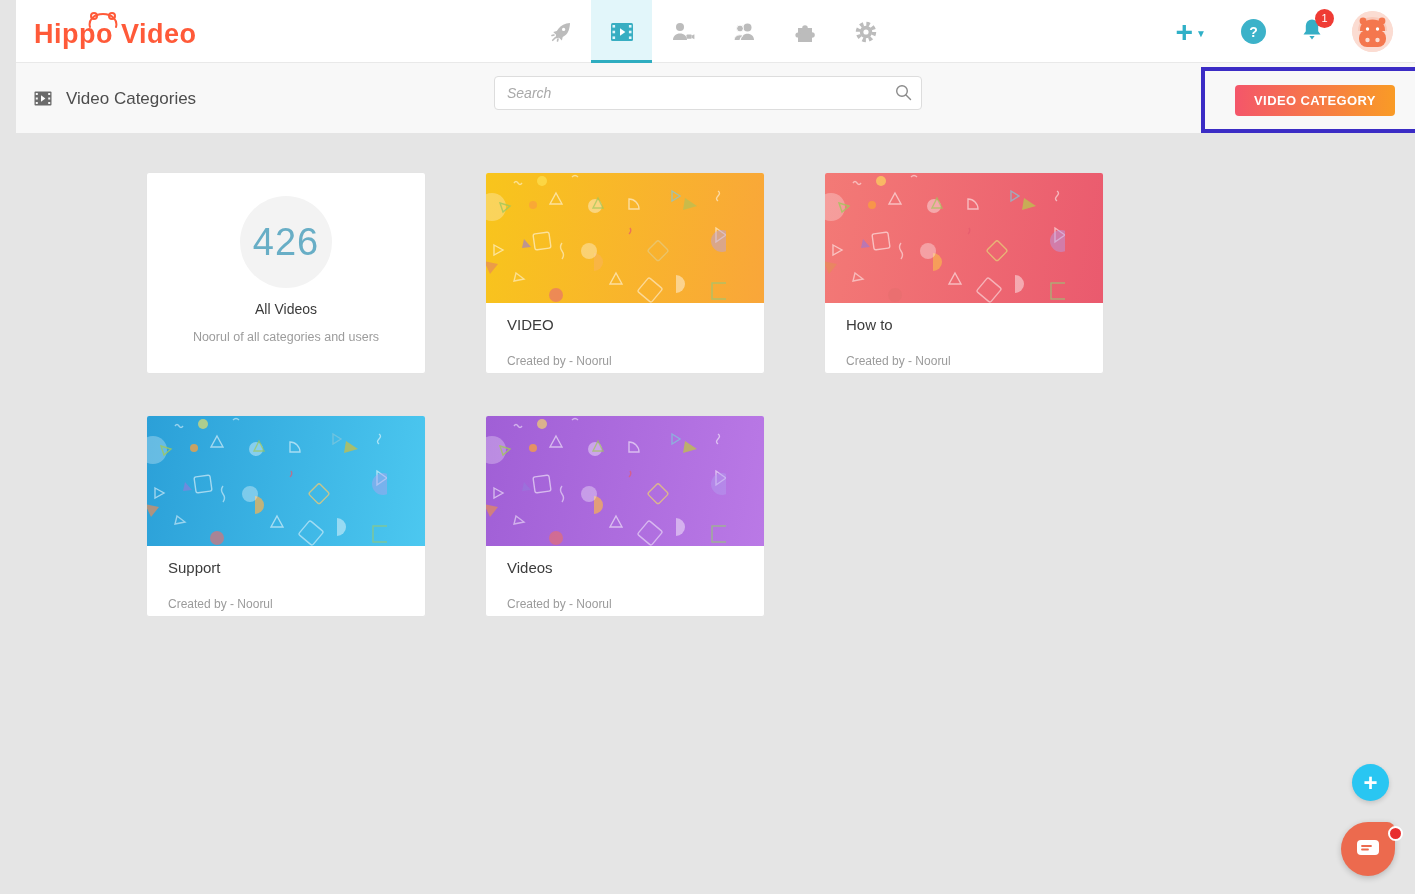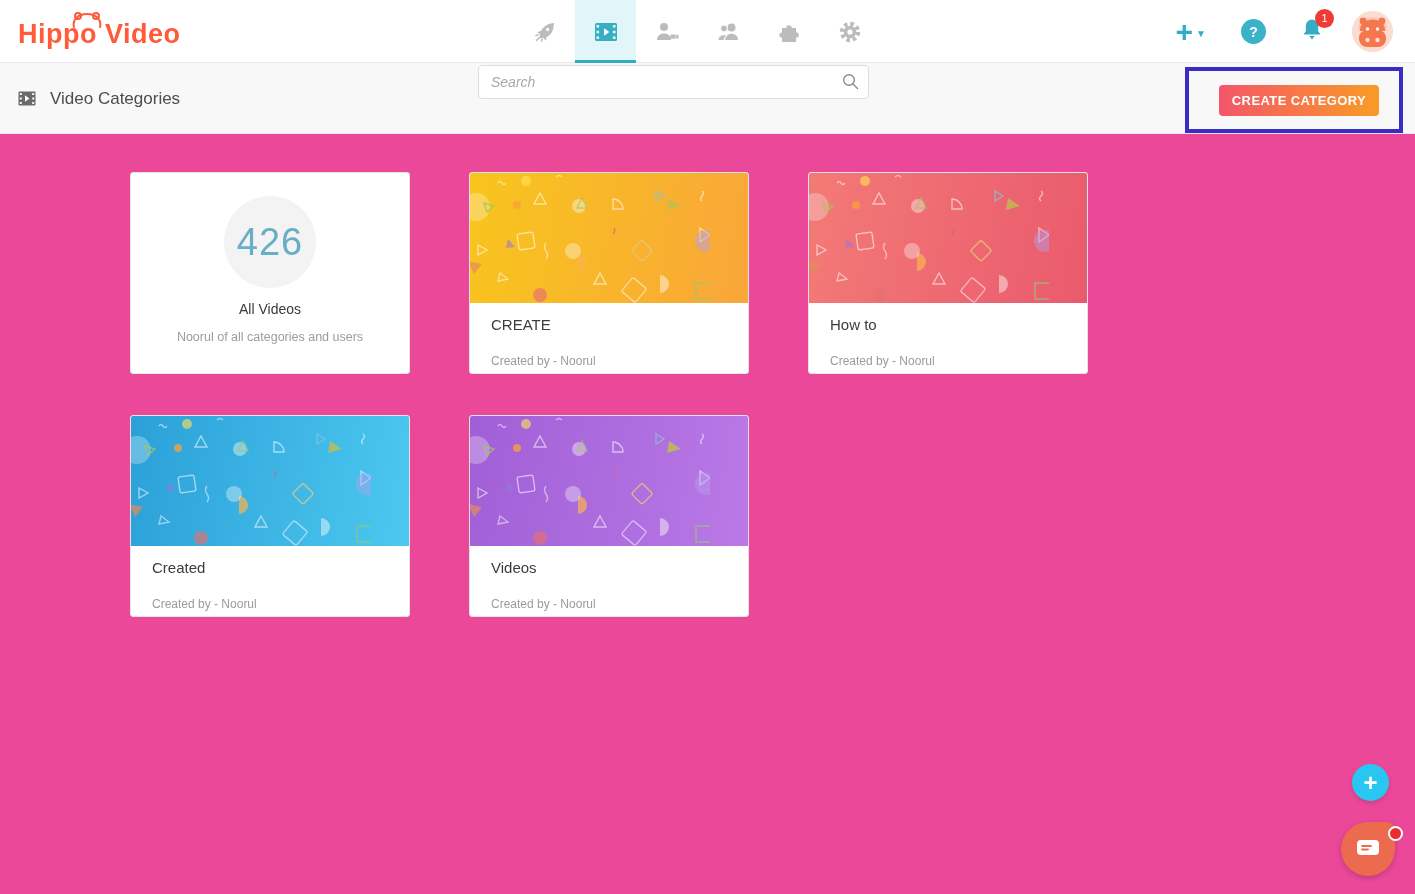--- a/index.html
+++ b/index.html
@@ -1,17 +1,17 @@
 <!DOCTYPE html>
 <html><head>
 <meta charset="utf-8">
 <style>
   * { margin:0; padding:0; box-sizing:border-box; }
   html,body { width:1415px; height:894px; background:#fff; font-family:"Liberation Sans", sans-serif; overflow:hidden; }
-  .page { position:relative; width:1415px; height:894px; background:#ec4899; }
+  .page { position:relative; width:1415px; height:894px; background:#e5e5e5;padding-left:16px; }
 
   
   .topnav { position:relative; height:63px; background:#fff; border-bottom:1px solid #e9e9e9; }
   .logo { position:absolute; left:18px; top:10px; height:44px; display:flex; align-items:flex-end; cursor:pointer; }
   .logo-text { font-size:27px; font-weight:bold; color:#ff5a39; letter-spacing:0.5px; line-height:40px; position:relative; }
   .logo-ears { position:absolute; left:52px; top:2px; }
   .nav-tabs { position:absolute; left:514px; top:0; height:63px; display:flex; }
   .nav-tab { width:61px; height:63px; display:flex; align-items:center; justify-content:center; cursor:pointer; position:relative; }
   .nav-tab.active { background:#e2f6fa; }
   .nav-tab.active::after { content:""; position:absolute; left:0; bottom:-1px; width:100%; height:4px; background:#2fadc0; }
@@ -24,21 +24,21 @@
   .bell-wrap { position:relative; cursor:pointer; margin-left:16px; }
   .bell-badge { position:absolute; top:-7px; right:-9px; min-width:19px; height:19px; border-radius:50%;
                 background:#ef3b34; color:#fff; font-size:11px; display:flex; align-items:center; justify-content:center; }
   .avatar { width:41px; height:41px; border-radius:50%; background:#fbdcd2; overflow:hidden; cursor:pointer; margin-left:10px;
             display:flex; align-items:center; justify-content:center; }
 
   
   .subheader { position:relative; height:71px; background:#f8f8f8; border-bottom:1px solid #e5e5e5; }
   .page-title-wrap { position:absolute; left:18px; top:0; height:71px; display:flex; align-items:center; gap:14px; }
   .page-title { font-size:17px; color:#4d4d4d; }
-  .search-wrap { position:absolute; left:478px; top:2px; width:391px; height:34px; }
+  .search-wrap { position:absolute; left:478px; top:13px; width:428px; height:34px; }
   .search-input { width:100%; height:100%; border:1px solid #ddd; border-radius:4px; background:#fff;
                   padding:0 34px 0 12px; font-size:14px; font-style:italic; color:#555; font-family:"Liberation Sans", sans-serif; outline:none; }
   .search-input::placeholder { color:#a9a9a9; font-style:italic; }
   .search-icon { position:absolute; right:10px; top:8px; }
   .annotation-box { position:absolute; left:1185px; top:4px; width:218px; height:66px; border:4px solid #3b2cc5; background:transparent; }
   .create-btn { position:absolute; left:1219px; top:22px; width:160px; height:31px; border:none; border-radius:4px;
                 background:linear-gradient(90deg,#f4566a,#f99b26); color:#fff; font-size:13px; font-weight:bold;
                 letter-spacing:0.4px; cursor:pointer; font-family:"Liberation Sans", sans-serif; }
 
   
@@ -181,21 +181,21 @@
 
     <div class="search-wrap">
       <input class="search-input" type="text" placeholder="Search" style="">
       <svg class="search-icon" width="17" height="17" viewBox="0 0 17 17">
         <circle cx="7" cy="7" r="5.3" fill="none" stroke="#8a8a8a" stroke-width="1.4"></circle>
         <line x1="11" y1="11" x2="15.5" y2="15.5" stroke="#8a8a8a" stroke-width="1.4" stroke-linecap="round"></line>
       </svg>
     </div>
 
     <div class="annotation-box"></div>
-    <button class="create-btn">CREATE CATEGORY</button>
+    <button class="create-btn">VIDEO CATEGORY</button>
   </div>
 
   <div class="content">
 
     <div class="card all-videos">
       <div class="count-circle">
         <span class="count-num">426</span>
       </div>
       <div class="av-title">All Videos</div>
       <div class="av-sub">Noorul of all categories and users</div>
@@ -232,21 +232,21 @@
     <path d="M130 100l6 11h-12z" stroke="rgba(255,255,255,0.55)"></path>
     <rect x="155" y="108" width="18" height="18" rx="2" stroke="rgba(255,255,255,0.5)" transform="rotate(40 164 117)"></rect>
     <path d="M190 102a9 9 0 0 1 0 18z" fill="rgba(255,255,255,0.45)" stroke="none"></path>
     <rect x="226" y="110" width="16" height="16" stroke="rgba(150,200,120,0.75)"></rect>
     <circle cx="56" cy="8" r="5" fill="rgba(255,230,90,0.6)" stroke="none"></circle>
     <path d="M86 4q3-3 6 0" stroke="rgba(255,255,255,0.5)"></path>
   </g>
 </svg>
         </div>
       <div class="card-body">
-        <div class="card-title">CREATE</div>
+        <div class="card-title">VIDEO</div>
         <div class="card-creator">Created by - Noorul</div>
       </div>
     </div>
 
     <div class="card">
       <div class="banner" style="background: linear-gradient(100deg, rgb(243, 122, 118), rgb(234, 90, 110));">
 <svg width="240" height="130" viewBox="0 0 240 130" xmlns="http://www.w3.org/2000/svg">
   <g fill="none" stroke-width="1.4">
     <circle cx="6" cy="34" r="14" fill="rgba(255,255,255,0.28)" stroke="none"></circle>
     <path d="M14 30l10 3-7 6z" stroke="rgba(160,200,90,0.8)"></path>
@@ -318,21 +318,21 @@
     <path d="M130 100l6 11h-12z" stroke="rgba(255,255,255,0.55)"></path>
     <rect x="155" y="108" width="18" height="18" rx="2" stroke="rgba(255,255,255,0.5)" transform="rotate(40 164 117)"></rect>
     <path d="M190 102a9 9 0 0 1 0 18z" fill="rgba(255,255,255,0.45)" stroke="none"></path>
     <rect x="226" y="110" width="16" height="16" stroke="rgba(150,200,120,0.75)"></rect>
     <circle cx="56" cy="8" r="5" fill="rgba(255,230,90,0.6)" stroke="none"></circle>
     <path d="M86 4q3-3 6 0" stroke="rgba(255,255,255,0.5)"></path>
   </g>
 </svg>
         </div>
       <div class="card-body">
-        <div class="card-title">Created</div>
+        <div class="card-title">Support</div>
         <div class="card-creator">Created by - Noorul</div>
       </div>
     </div>
 
     <div class="card">
       <div class="banner" style="background: linear-gradient(100deg, rgb(160, 95, 214), rgb(186, 121, 230));">
 <svg width="240" height="130" viewBox="0 0 240 130" xmlns="http://www.w3.org/2000/svg">
   <g fill="none" stroke-width="1.4">
     <circle cx="6" cy="34" r="14" fill="rgba(255,255,255,0.28)" stroke="none"></circle>
     <path d="M14 30l10 3-7 6z" stroke="rgba(160,200,90,0.8)"></path>

